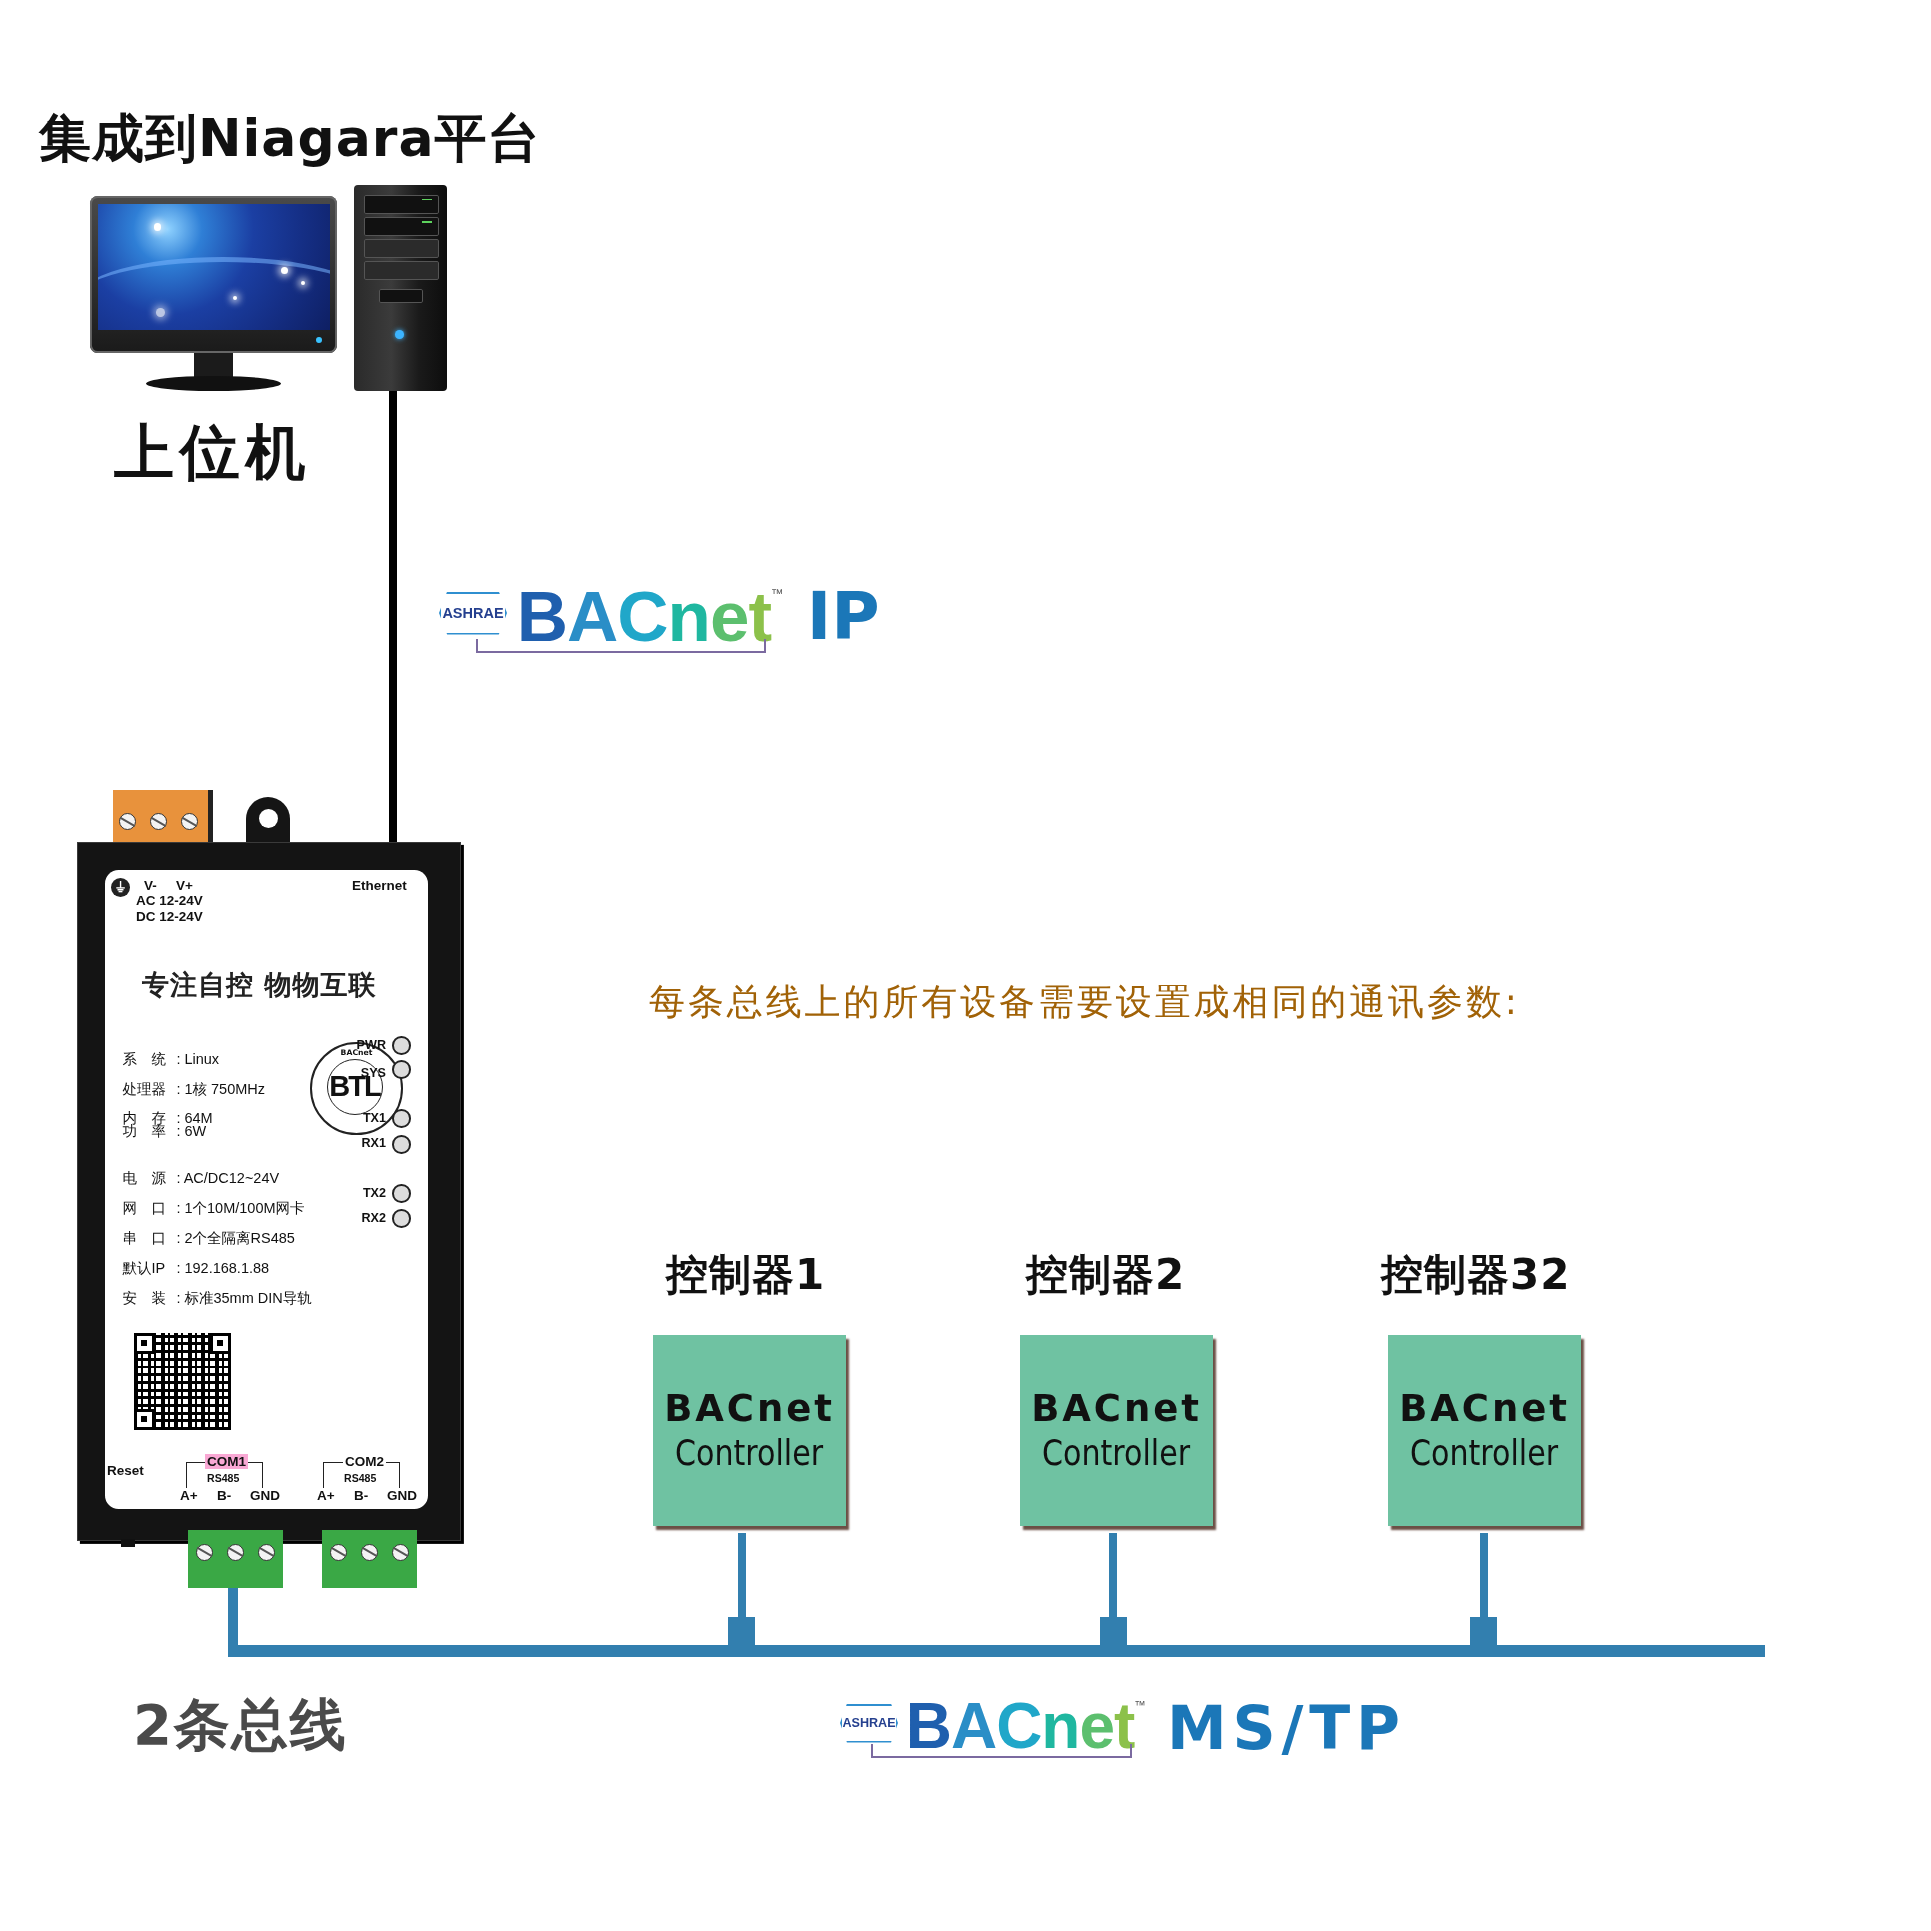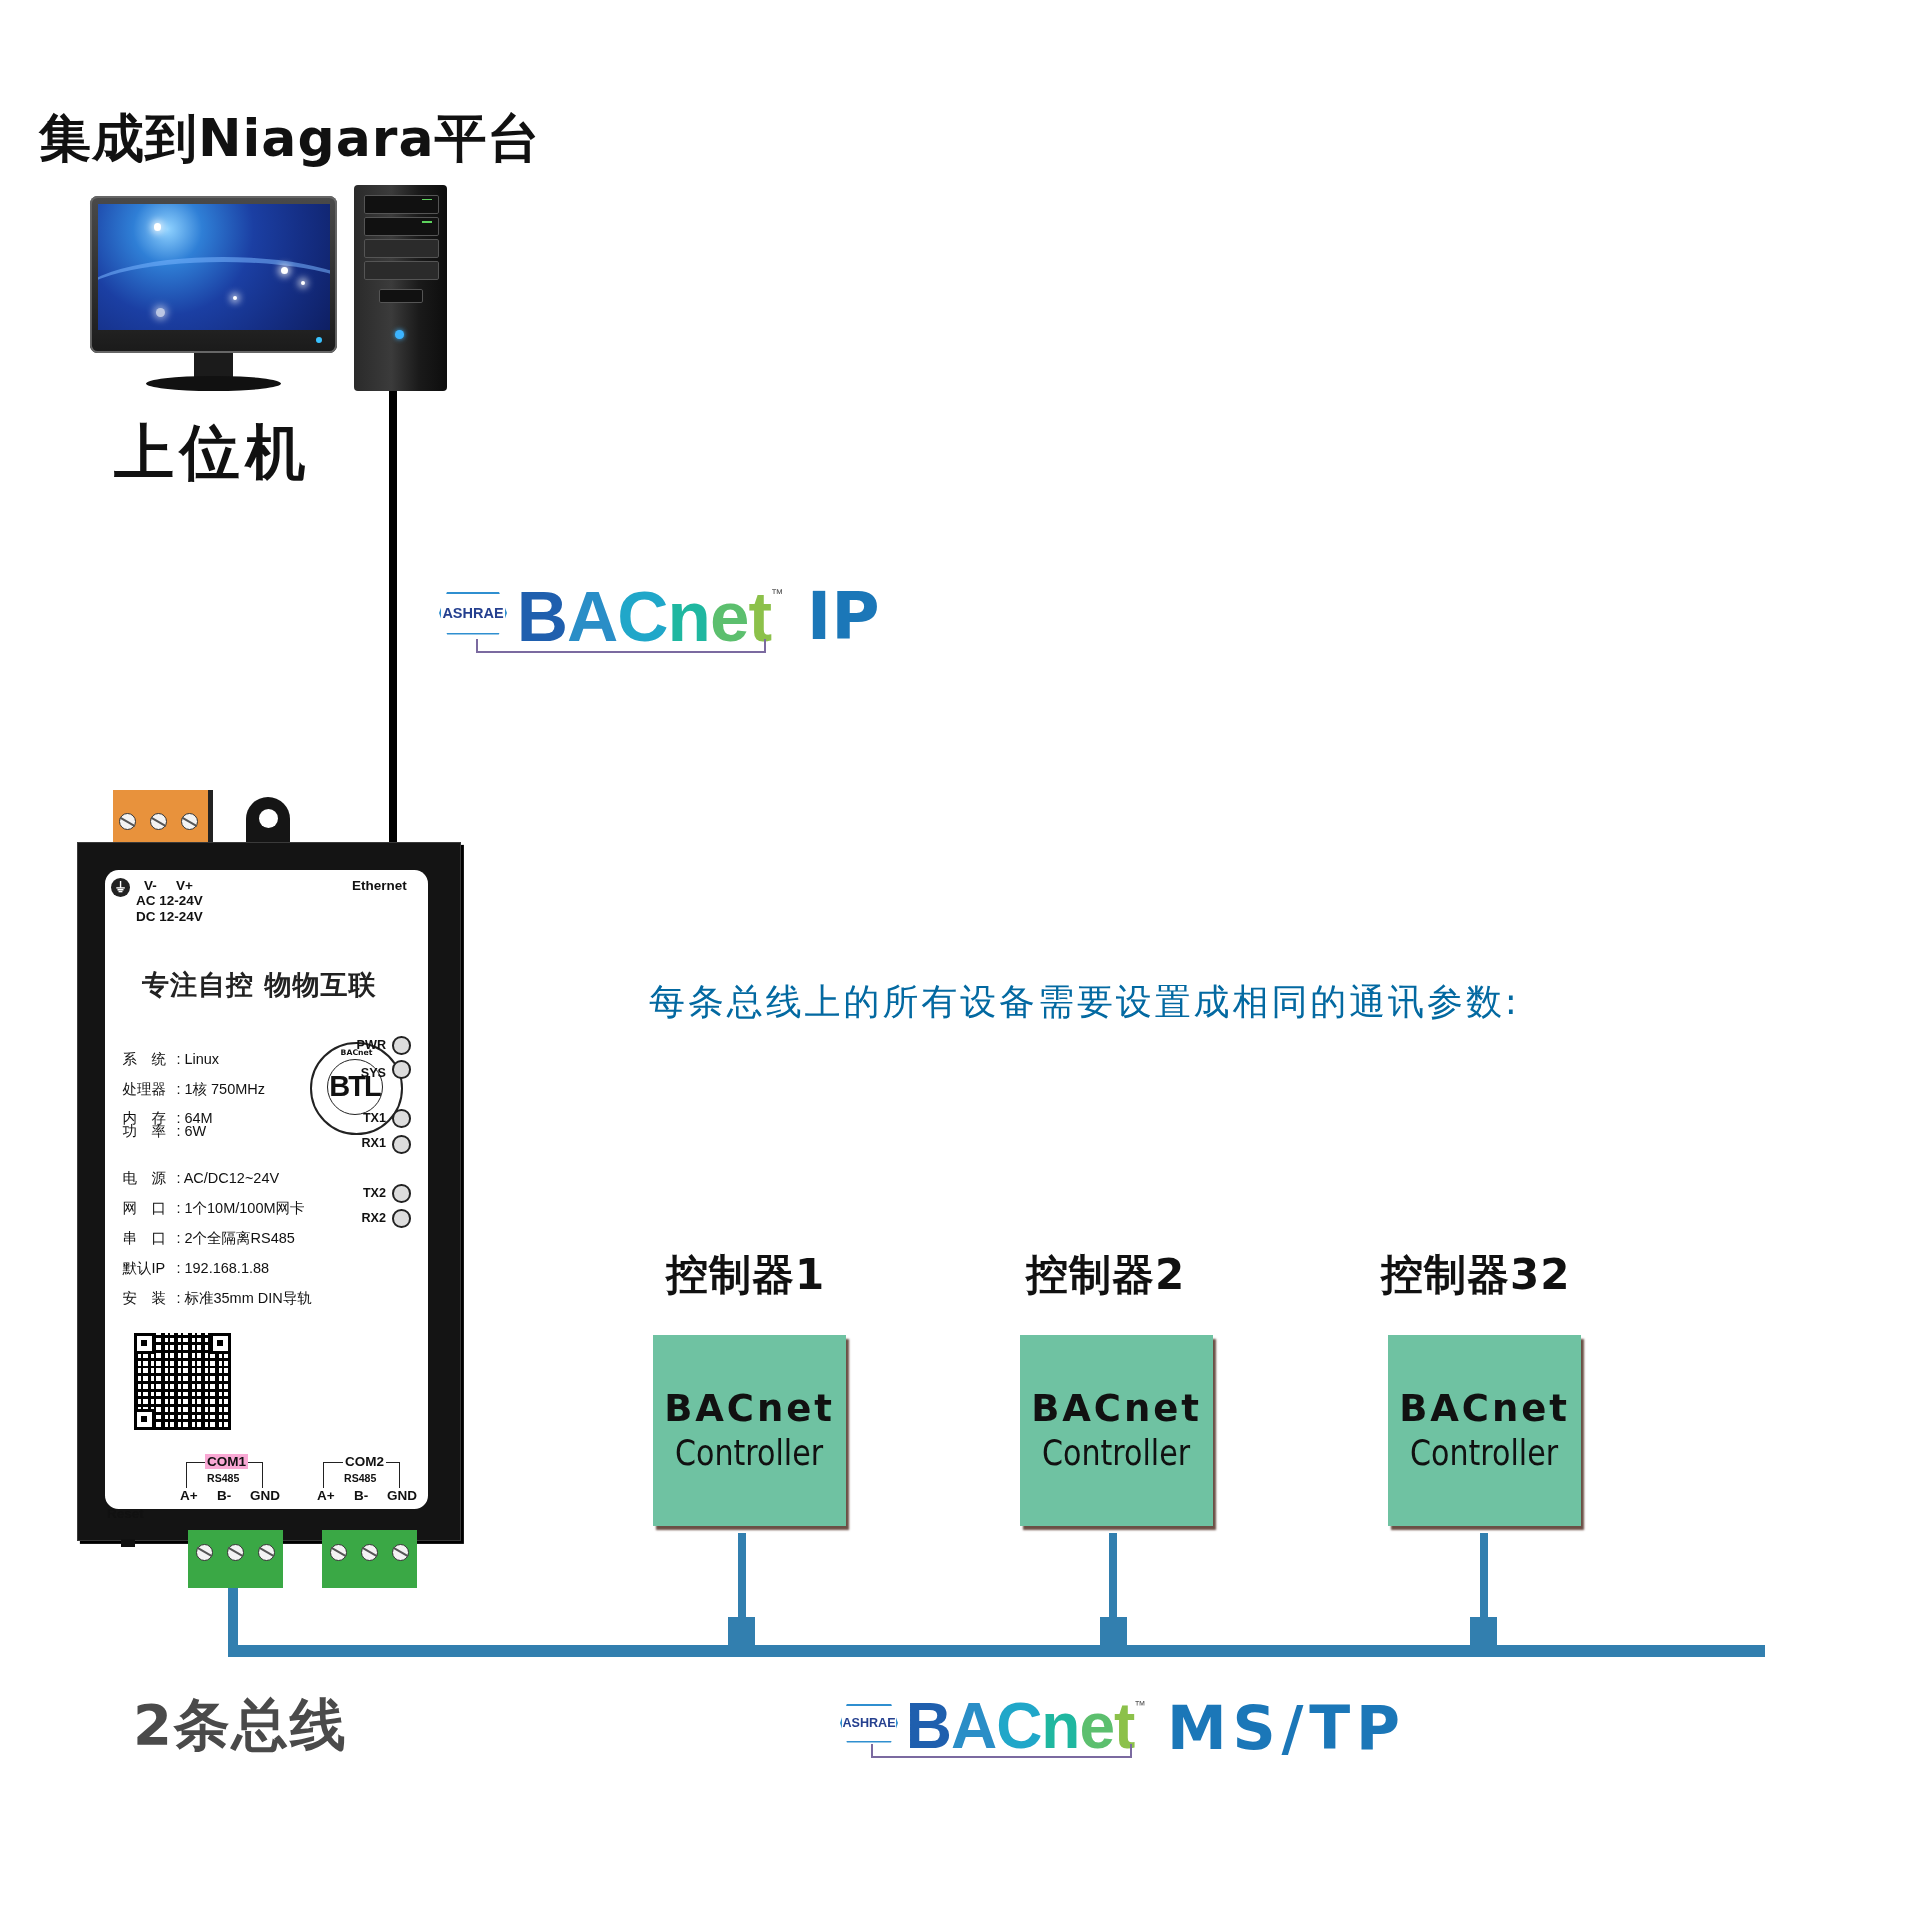--- a/index.html
+++ b/index.html
@@ -61,21 +61,21 @@
   
   .bus-main{left:228px;top:1645px;width:1537px;height:11.6px;background:#327faf;}
   .bus-up{left:228px;top:1588px;width:9.7px;height:68px;background:#327faf;}
   .drop-line{width:7.7px;background:#327faf;}
   .drop-block{width:27px;height:39px;background:#327faf;}
   .ctrl-label{font-size:42px;font-weight:bold;color:#111;white-space:nowrap;letter-spacing:1px;}
   .ctrl-box{width:193px;height:191px;background:#6fc2a2;box-shadow:2.9px 3.9px 1.9px #6b4f45;display:flex;flex-direction:column;align-items:center;justify-content:center;}
   .ctrl-box span{font-family:"DejaVu Sans",sans-serif;font-size:37px;line-height:44px;color:#111;white-space:nowrap;letter-spacing:0px;}
   .ctrl-box .l1{font-weight:bold;letter-spacing:2.9px;}
   .ctrl-box .l2{font-size:35px;transform:scaleX(.86);}
-  .note{left:649px;top:966px;font-size:36px;color:#0369a1;letter-spacing:2.9px;line-height:71px;white-space:nowrap;}
+  .note{left:649px;top:966px;font-size:36px;color:#a16207;letter-spacing:2.9px;line-height:71px;white-space:nowrap;}
   .bus-count{left:133px;top:1688px;font-size:56px;font-weight:bold;color:#4a4a4a;letter-spacing:1.9px;}
 </style>
 </head>
 <body>
 
 <div class="abs title">集成到Niagara平台</div>
 
 <div class="abs monitor">
   <div class="mon-bezel">
     <div class="mon-screen">
@@ -177,21 +177,21 @@
     <div class="pt" style="left:112px;top:618px">B-</div>
     <div class="pt" style="left:145px;top:618px">GND</div>
 
     <div class="com-bracket" style="left:218px;top:592px;width:75px"></div>
     <div class="pt" style="left:238px;top:584px;background:#fff;padding:0 1.9px">COM2</div>
     <div class="pt" style="left:239px;top:601px;font-size:10.6px">RS485</div>
     <div class="pt" style="left:212px;top:618px">A+</div>
     <div class="pt" style="left:249px;top:618px">B-</div>
     <div class="pt" style="left:282px;top:618px">GND</div>
 
-    <div class="pt" style="left:1.9px;top:636px">Reset</div>
+    <div class="pt" style="left:1.9px;top:593px">Reset</div>
   </div>
 </div>
 <div class="abs reset-tab"></div>
 
 <div class="abs terminal-green" style="left:188px">
   <div class="screw" style="left:7.7px"></div>
     <div class="screw" style="left:39px"></div>
     <div class="screw" style="left:70px"></div>
 </div>
 <div class="abs terminal-green" style="left:322px">

